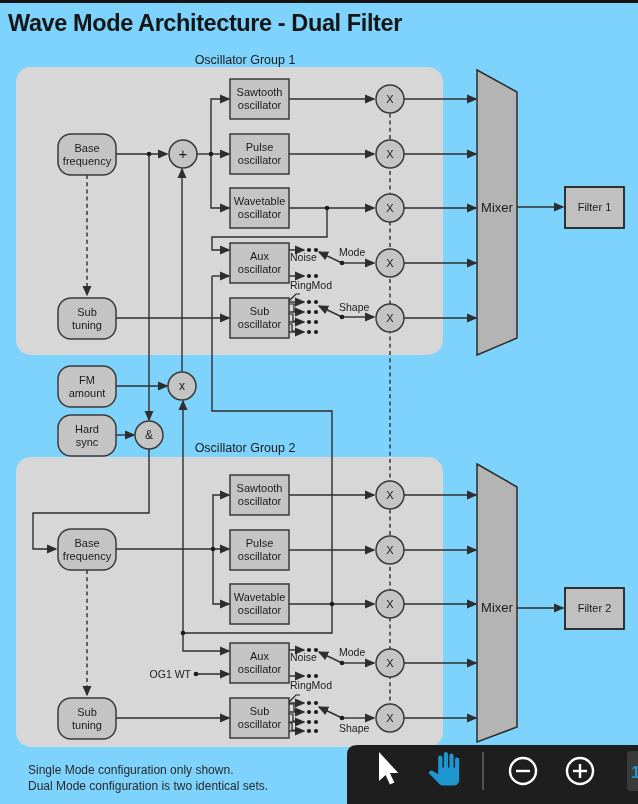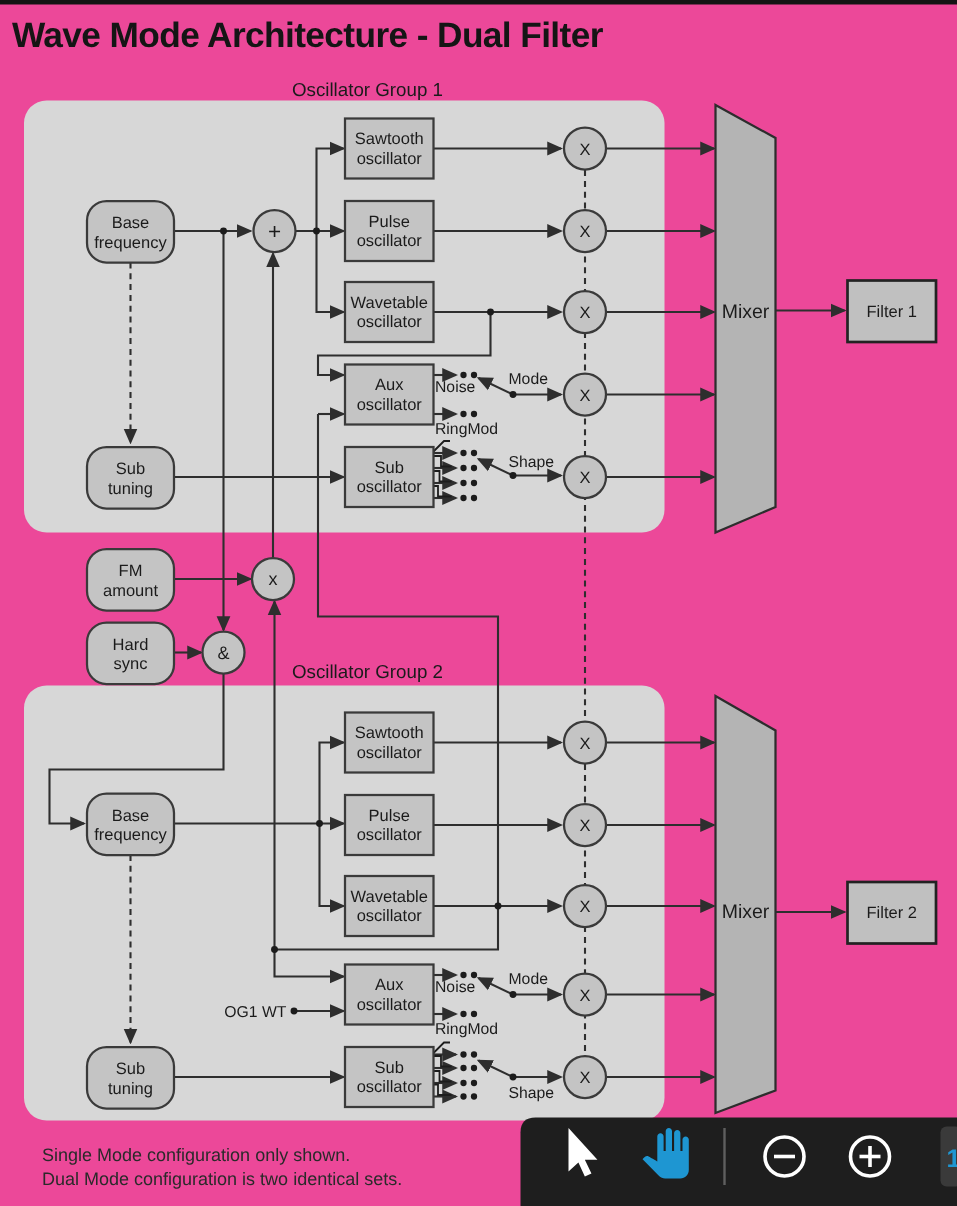--- a/index.html
+++ b/index.html
@@ -1,16 +1,16 @@
 <!DOCTYPE html>
 <html><head>
 <meta charset="utf-8">
 <style>
   html,body{margin:0;padding:0;background:#ffffff;}
-  .page{position:relative;width:638px;height:804px;background:#ec4899;overflow:hidden;}
+  .page{position:relative;width:638px;height:804px;background:#7dd3fc;overflow:hidden;}
   svg text{font-family:"Liberation Sans", sans-serif;fill:#1b1b1b;}
   .t-title{font-size:23.5px;font-weight:bold;fill:#151515;letter-spacing:-0.4px;}
   .t-group{font-size:12.5px;text-anchor:middle;}
   .t-node{font-size:11px;text-anchor:middle;}
   .t-plus{font-size:15px;text-anchor:middle;}
   .t-op{font-size:12px;text-anchor:middle;}
   .t-sw{font-size:10.5px;}
   .t-mixer{font-size:13px;text-anchor:middle;}
   .t-filter{font-size:11px;text-anchor:middle;}
   .t-footer{font-size:12px;fill:#2a2a2a;}

